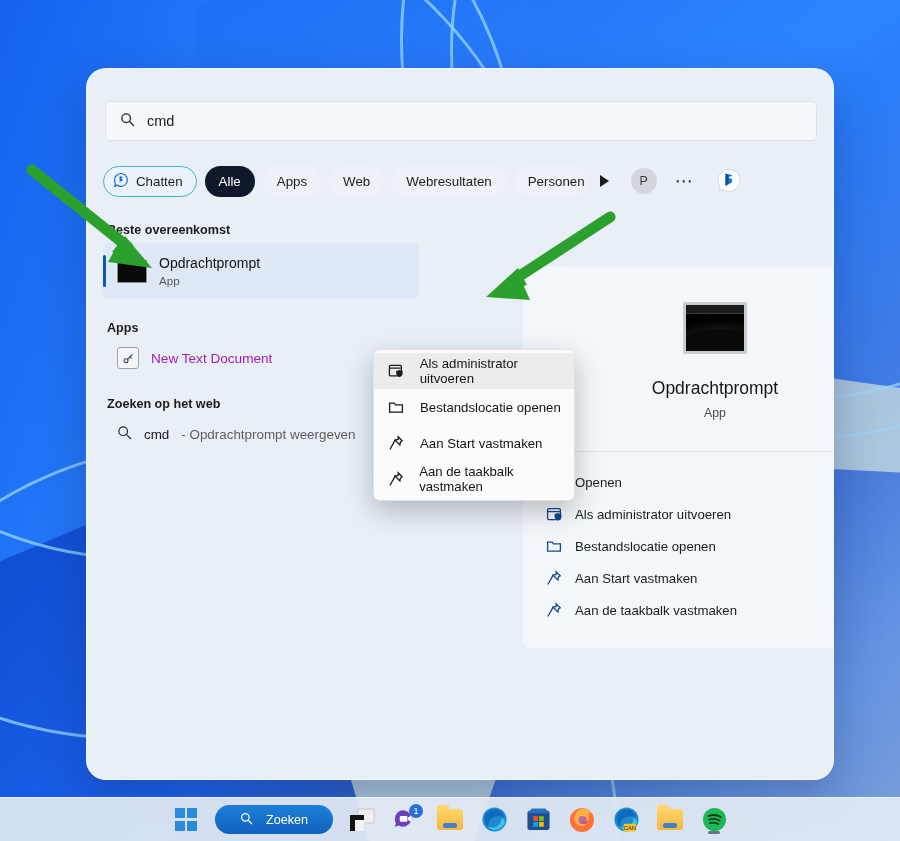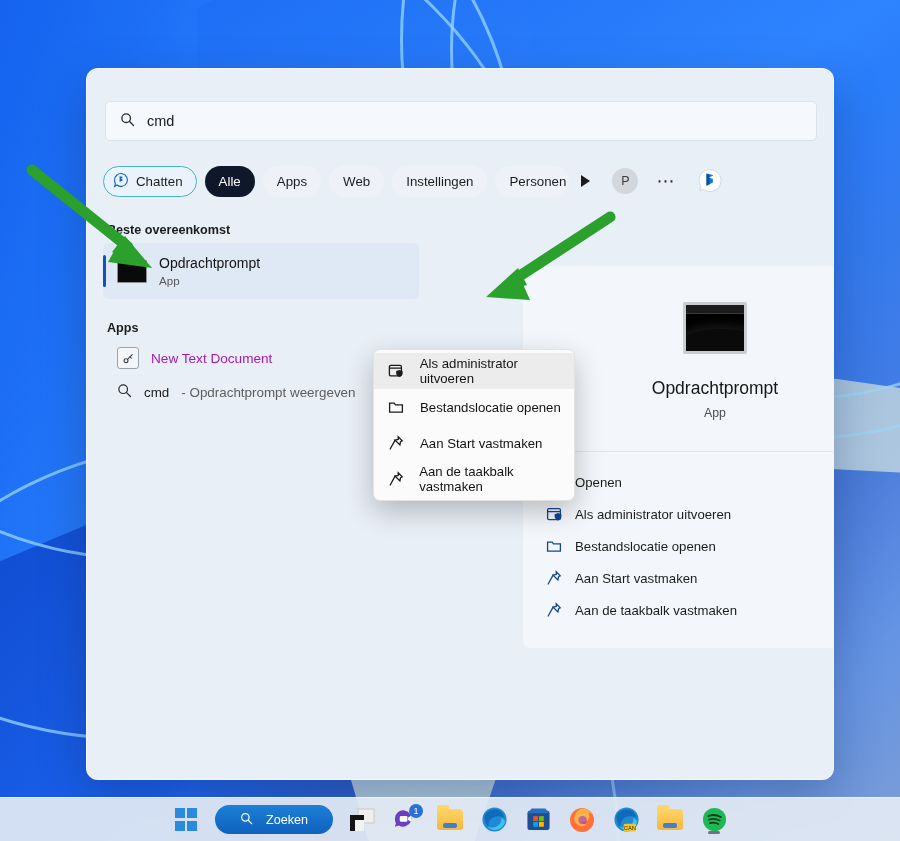--- a/index.html
+++ b/index.html
@@ -54,21 +54,21 @@
     filter: blur(.4px);
   }
   .veil {
     position: absolute; inset: 0;
     background: linear-gradient(135deg, rgba(168,196,222,.0) 0%, rgba(168,196,222,.0) 55%, rgba(178,202,224,.65) 100%);
   }
 
   
   .search-panel {
     position: absolute; left: 86px; top: 68px; width: 748px; height: 712px;
-    background: #e9eff7; border-radius: 12px;
+    background: #e9eff7; border-radius: 20px;
     border: 1px solid rgba(255,255,255,.55);
     box-shadow: 0 18px 48px rgba(10,30,70,.28);
     overflow: hidden;
   }
   .search-box {
     position: absolute; left: 18px; top: 32px; width: 712px; height: 40px;
     background: #f5f8fc; border: 1px solid #dbe2ec; border-radius: 5px;
     display: flex; align-items: center; padding: 0 14px; gap: 12px;
   }
   .search-box .q { color: #2b2b2b; font-size: 14.5px; }
@@ -256,21 +256,21 @@
       <div class="pill active">
         <span>Alle</span>
       </div>
       <div class="pill">
         <span>Apps</span>
       </div>
       <div class="pill">
         <span>Web</span>
       </div>
       <div class="pill">
-        <span>Instellingen</span>
+        <span>Webresultaten</span>
       </div>
       <div class="pill pill-people">
         <span>Personen</span>
       </div>
       <div class="caret-play"></div>
       <div class="avatar-p">
         <span>P</span>
       </div>
       <div class="dots">⋯</div>
       <div class="bing-big">
@@ -299,20 +299,21 @@
         <div class="nt-ico">
           <svg width="13" height="13" viewBox="0 0 14 14" stroke="#3a4450" fill="none" stroke-width="1.2">
             <circle cx="4.3" cy="9.4" r="2.1"></circle>
               <line x1="5.9" y1="8" x2="11" y2="2.9" stroke-linecap="round"></line>
             <line x1="8.6" y1="5.3" x2="10" y2="6.6" stroke-linecap="round"></line>
           </svg>
         </div>
         <span>New Text Document</span>
       </div>
 
+      <div class="sec-title" style="margin-top:22px">Zoeken op het web</div>
 
       <div class="web-row">
         <span>
           <svg width="15" height="15" viewBox="0 0 16 16" fill="none" stroke="#2b2b2b" stroke-width="1.3">
             <circle cx="6.6" cy="6.6" r="4.6"></circle>
               <line x1="10.2" y1="10.2" x2="14.4" y2="14.4" stroke-linecap="round"></line>
           </svg>
         </span>
         <span>cmd</span>
         <span class="muted">- Opdrachtprompt weergeven</span>

